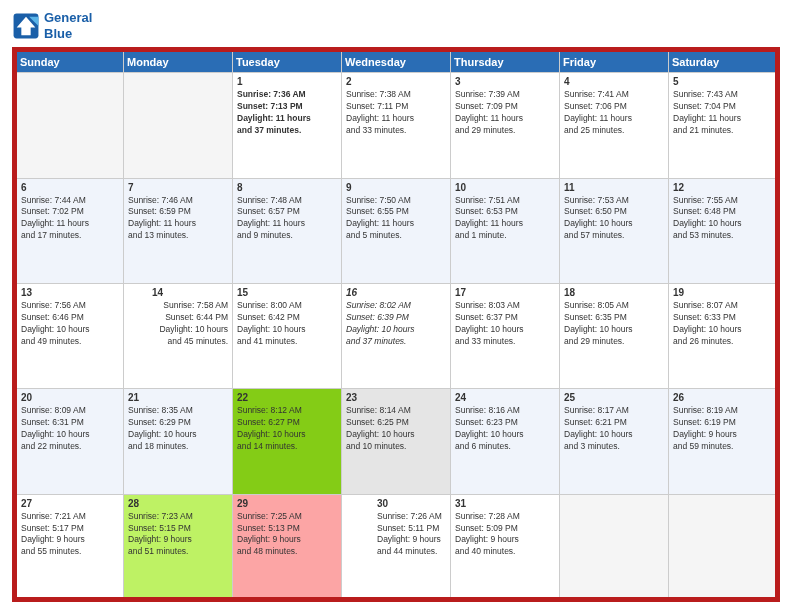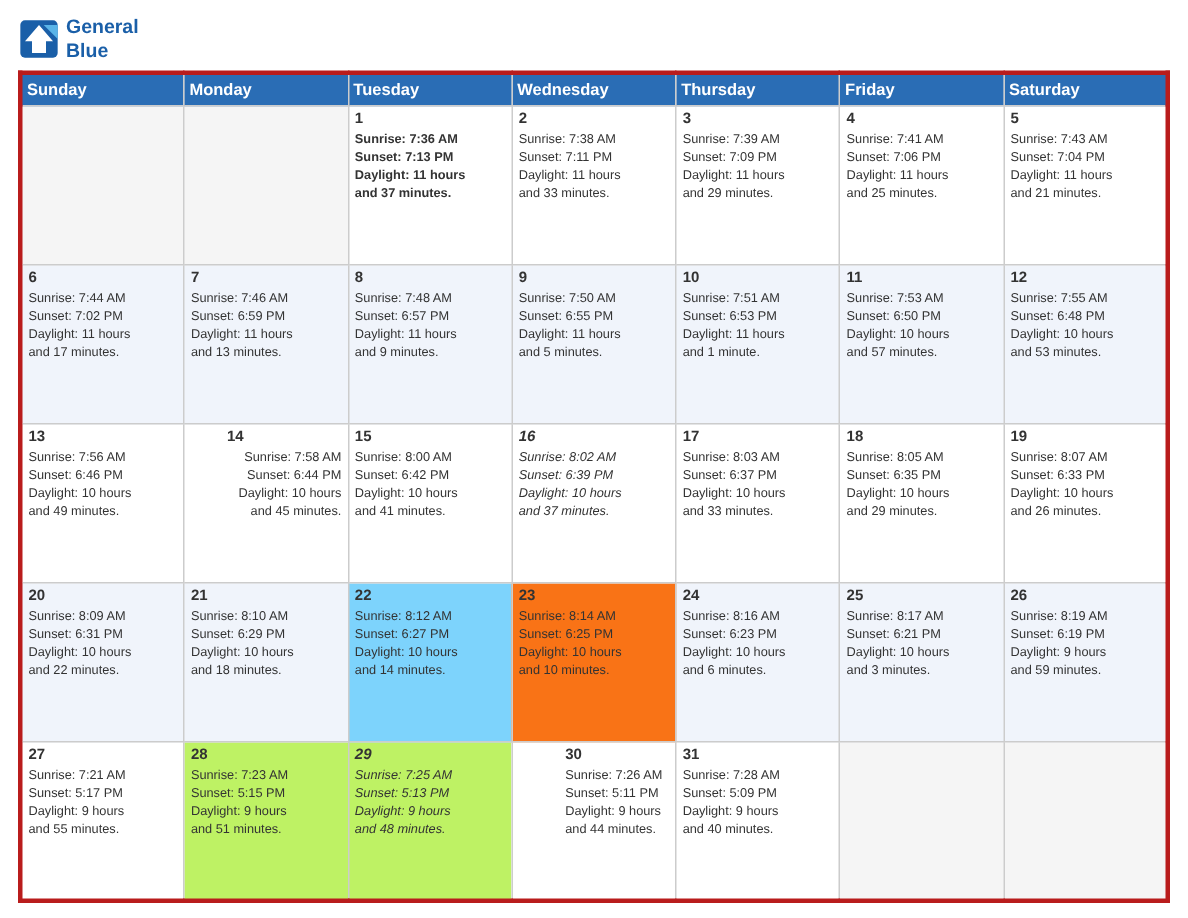--- a/index.html
+++ b/index.html
@@ -49,21 +49,21 @@
       font-weight: normal;
       color: #333;
       line-height: 1.1;
     }
     .subtitle {
       font-size: 14px;
       color: #555;
     }
     .calendar {
       flex: 1;
-      border: 3px solid #b91c1c;
+      border: 5px solid #b91c1c;
       border-collapse: collapse;
       width: 100%;
       table-layout: fixed;
     }
     .calendar th {
       background: #2a6db5;
       color: #fff;
       font-size: 11px;
       font-weight: bold;
       padding: 4px 3px;
@@ -281,33 +281,33 @@
         <tr>
           <td style="background: rgb(240, 244, 251);">
             <span class="day-num">20</span>
             <div class="day-info" style="white-space: pre-line;">Sunrise: 8:09 AM
 Sunset: 6:31 PM
 Daylight: 10 hours
 and 22 minutes.</div>
           </td>
           <td style="background: rgb(240, 244, 251);">
             <span class="day-num">21</span>
-            <div class="day-info" style="white-space: pre-line;">Sunrise: 8:10 AM
+            <div class="day-info" style="white-space: pre-line;">Sunrise: 8:35 AM
 Sunset: 6:29 PM
 Daylight: 10 hours
 and 18 minutes.</div>
           </td>
-          <td style="background: #7dd3fc;">
+          <td style="background: #84cc16;">
             <span class="day-num">22</span>
             <div class="day-info" style="white-space: pre-line;">Sunrise: 8:12 AM
 Sunset: 6:27 PM
 Daylight: 10 hours
 and 14 minutes.</div>
           </td>
-          <td style="background: #f97316;">
+          <td style="background: #e5e5e5;">
             <span class="day-num">23</span>
             <div class="day-info" style="white-space: pre-line;">Sunrise: 8:14 AM
 Sunset: 6:25 PM
 Daylight: 10 hours
 and 10 minutes.</div>
           </td>
           <td style="background: rgb(240, 244, 251);">
             <span class="day-num">24</span>
             <div class="day-info" style="white-space: pre-line;">Sunrise: 8:16 AM
 Sunset: 6:23 PM
@@ -337,21 +337,21 @@
 Daylight: 9 hours
 and 55 minutes.</div>
           </td>
           <td style="background: #bef264;">
             <span class="day-num">28</span>
             <div class="day-info" style="white-space: pre-line;">Sunrise: 7:23 AM
 Sunset: 5:15 PM
 Daylight: 9 hours
 and 51 minutes.</div>
           </td>
-          <td style="background: #bef264; font-style: italic;">
+          <td style="background: #fca5a5;">
             <span class="day-num">29</span>
             <div class="day-info" style="white-space: pre-line;">Sunrise: 7:25 AM
 Sunset: 5:13 PM
 Daylight: 9 hours
 and 48 minutes.</div>
           </td>
           <td style="background: rgb(255, 255, 255); padding-left: 35px;">
             <span class="day-num">30</span>
             <div class="day-info" style="white-space: pre-line;">Sunrise: 7:26 AM
 Sunset: 5:11 PM

